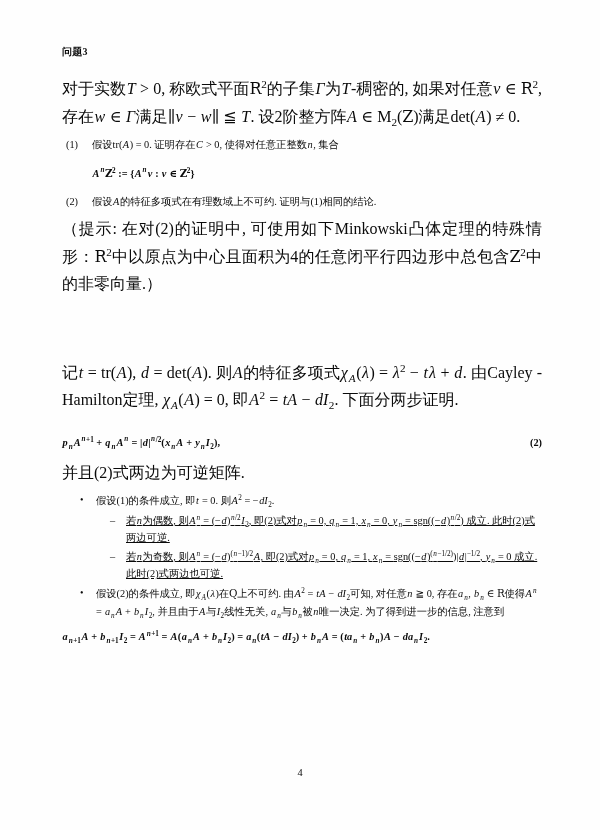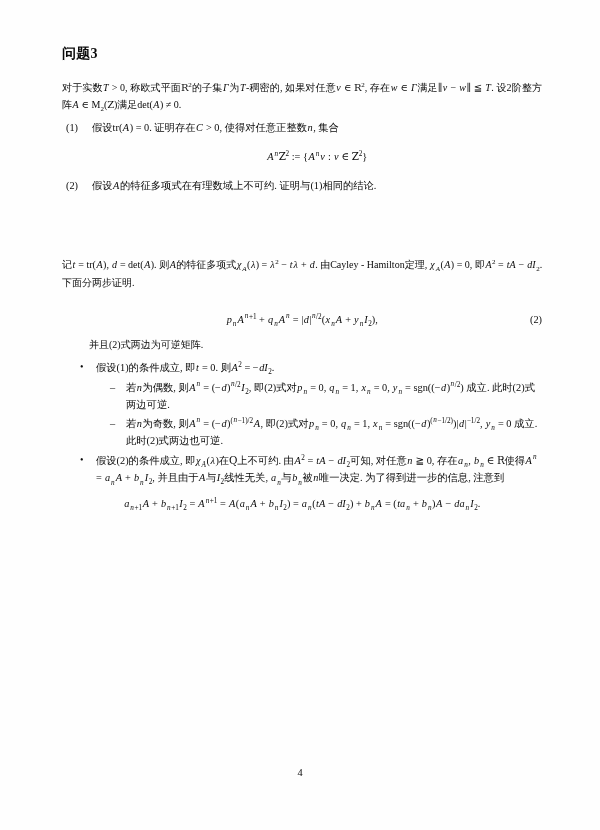--- a/index.html
+++ b/index.html
@@ -18,56 +18,56 @@
   .page {
     width: 600px;
     height: 830px;
     background: #fefefe;
     box-sizing: border-box;
     padding: 45px 58px 30px 62px;
     position: relative;
   }
   .sec-head {
     font-weight: bold;
-    font-size: 14px;
+    font-size: 10px;
     margin: 0 0 16px 0;
     letter-spacing: 0.2px;
     font-family: Liberation Serif, serif;
   }
   .para {
-    font-size: 10px;
+    font-size: 16px;
     line-height: 1.72;
     margin: 0 0 3px 0;
     text-align: justify;
     text-justify: inter-character;
   }
-  .para.nojust { text-align: left; margin-left: 27px; }
+  .para.nojust { text-align: left; }
   .mathvar {
     font-family: "Liberation Serif", "DejaVu Serif", serif;
     font-style: italic;
     padding: 0 0.5px;
   }
   .op {
     font-style: normal;
     font-family: "Liberation Serif", "DejaVu Serif", serif;
   }
   .bb {
     font-family: "DejaVu Serif", serif;
     font-style: normal;
     letter-spacing: -0.3px;
   }
   sup, sub {
     font-size: 70%;
     line-height: 0;
   }
   .display {
-    text-align: center;
     font-size: 10.3px;
     margin: 11px 0 11px 0;
     position: relative;
+    font-weight: bold;
   }
   .display .eqn-body {
     display: inline-block;
   }
   .eq-tag {
     position: absolute;
     right: 0;
     top: 0;
     font-size: 10.3px;
   }
@@ -105,20 +105,21 @@
     content: "\2022";
     position: absolute;
     left: 2px;
     top: -1px;
     font-size: 10px;
   }
   ul.dashes {
     margin: 2px 0 2px 0;
     padding: 0;
     list-style: none;
+    text-decoration: underline;
   }
   ul.dashes > li.dsh {
     position: relative;
     padding-left: 16px;
     margin-bottom: 1px;
     margin-left: 14px;
     font-size: 10.3px;
     line-height: 1.7;
   }
   ul.dashes > li.dsh::before {
@@ -157,20 +158,23 @@
         <span class="eqn-body"><span class="mathvar">A</span><sup><span class="mathvar">n</span></sup><span class="bb">Z</span><sup>2</sup> := {<span class="mathvar">A</span><sup><span class="mathvar">n</span></sup><span class="mathvar">v</span> : <span class="mathvar">v</span> ∈ <span class="bb">Z</span><sup>2</sup>}</span>
       </div>
     </li>
     <li>
       <span class="lbl">(2)</span>
       假设<span class="mathvar">A</span>的特征多项式在有理数域上不可约. 证明与(1)相同的结论.
     </li>
   </ol>
 
 
+  <p class="para">
+    （提示: 在对(2)的证明中, 可使用如下<span class="op">Minkowski</span>凸体定理的特殊情形：<span class="bb">R</span><sup>2</sup>中以原点为中心且面积为4的任意闭平行四边形中总包含<span class="bb">Z</span><sup>2</sup>中的非零向量.）
+  </p>
 
   <div class="gap-lg"></div>
 
 
   <p class="para">
     记<span class="mathvar">t</span> = <span class="op">tr</span>(<span class="mathvar">A</span>), <span class="mathvar">d</span> = <span class="op">det</span>(<span class="mathvar">A</span>). 则<span class="mathvar">A</span>的特征多项式<span class="mathvar">χ</span><sub><span class="mathvar">A</span></sub>(<span class="mathvar">λ</span>) = <span class="mathvar">λ</span><sup>2</sup> − <span class="mathvar">t</span><span class="mathvar">λ</span> + <span class="mathvar">d</span>. 由<span class="op">Cayley - Hamilton</span>定理, <span class="mathvar">χ</span><sub><span class="mathvar">A</span></sub>(<span class="mathvar">A</span>) = 0, 即<span class="mathvar">A</span><sup>2</sup> = <span class="mathvar">tA</span> − <span class="mathvar">dI</span><sub>2</sub>. 下面分两步证明.
   </p>
 
   <div class="gap-sm"></div>
 

